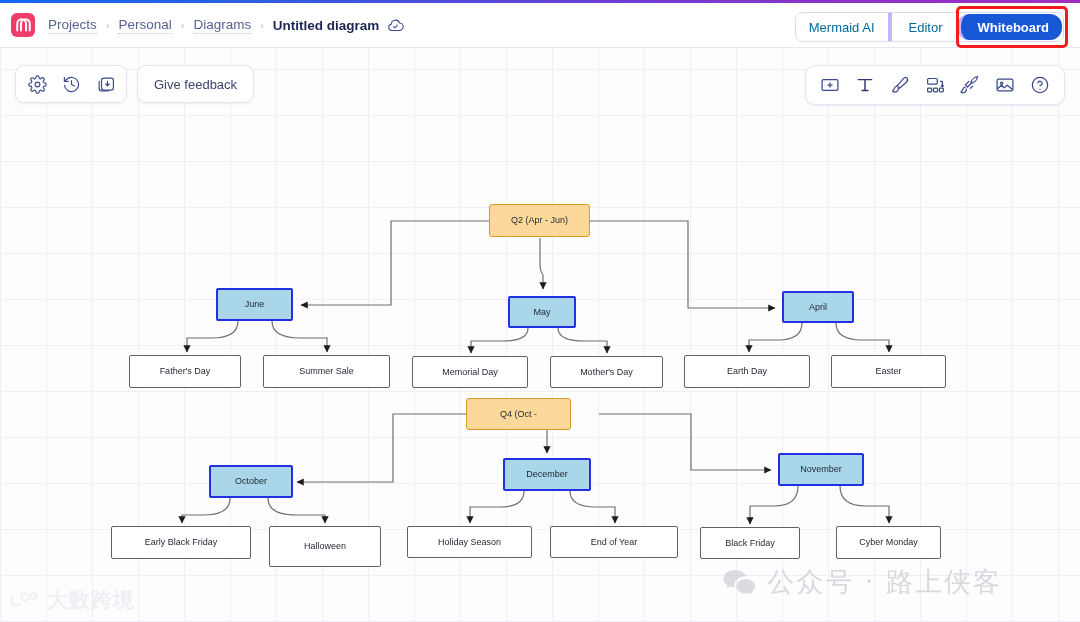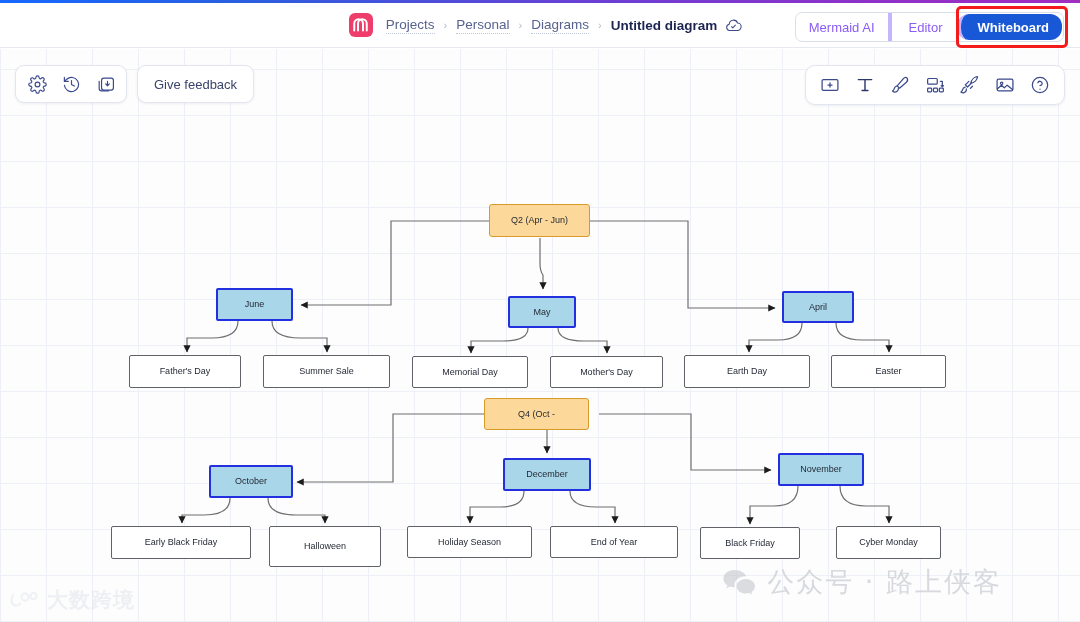--- a/index.html
+++ b/index.html
@@ -15,21 +15,20 @@
   .accent-bar{
     position:absolute; left:0; top:0; width:1080px; height:3px;
     background:linear-gradient(90deg,#1668ff 0%,#2a5fe0 22%,#6b3fd4 55%,#8b32c9 78%,#a02ec0 100%);
   }
 
   
   .header{
     position:absolute; left:0; top:3px; width:1080px; height:45px;
     background:#fff; display:flex; align-items:center;
     border-bottom:1px solid #e7e9f2;
-    justify-content:center;
   }
   .logo{
     width:24px; height:24px; margin-left:11px; border-radius:6px;
     background:#ee3d6b; display:flex; align-items:center; justify-content:center;
     flex:none;
   }
   .logo svg{ display:block; }
 
   .breadcrumb{ display:flex; align-items:center; margin-left:13px; }
   .crumb{
@@ -45,21 +44,21 @@
   }
   .cloud-ic{ margin-left:8px; display:flex; align-items:center; cursor:pointer; }
 
   .mode-tabs{
     position:absolute; right:16px; top:9px;
     display:flex; align-items:center;
     border:1px solid #dadeeb; border-radius:7px; background:#fff;
     height:30px; overflow:visible;
   }
   .mtab{
-    font-size:13px; color:#8b5cf6; padding:0 13px; height:28px;
+    font-size:13px; color:#0369a1; padding:0 13px; height:28px;
     display:flex; align-items:center; cursor:pointer; white-space:nowrap;
     background:transparent; border:none; font-family:inherit;
   }
   .mtab + .mtab{ border-left:4px solid #c4b5fd;padding-left:17px; }
   .mtab.active{
     background:#1857d6; color:#fff; border-radius:12px; font-weight:600;
     height:26px; margin:0 1px;
   }
   .tab-highlight{
     position:absolute; right:-5px; top:-7px;
@@ -300,21 +299,21 @@
     <div class="node quarter" style="left:489px;top:155px;width:101px;height:33px">Q2 (Apr - Jun)</div>
     <div class="node month" style="left:216px;top:239px;width:77px;height:33px">June</div>
     <div class="node month" style="left:508px;top:247px;width:68px;height:32px">May</div>
     <div class="node month" style="left:782px;top:242px;width:72px;height:32px">April</div>
     <div class="node event" style="left:129px;top:306px;width:112px;height:33px">Father's Day</div>
     <div class="node event" style="left:263px;top:306px;width:127px;height:33px">Summer Sale</div>
     <div class="node event" style="left:412px;top:307px;width:116px;height:32px">Memorial Day</div>
     <div class="node event" style="left:550px;top:307px;width:113px;height:32px">Mother's Day</div>
     <div class="node event" style="left:684px;top:306px;width:126px;height:33px">Earth Day</div>
     <div class="node event" style="left:831px;top:306px;width:115px;height:33px">Easter</div>
-    <div class="node quarter" style="left:484px;top:349px;width:105px;height:32px">Q4 (Oct -</div>
+    <div class="node quarter" style="left:466px;top:349px;width:105px;height:32px">Q4 (Oct -</div>
     <div class="node month" style="left:209px;top:416px;width:84px;height:33px">October</div>
     <div class="node month" style="left:503px;top:409px;width:88px;height:33px">December</div>
     <div class="node event" style="left:111px;top:477px;width:140px;height:33px">Early Black Friday</div>
     <div class="node month" style="left:778px;top:404px;width:86px;height:33px">November</div>
     <div class="node event" style="left:269px;top:477px;width:112px;height:41px">Halloween</div>
     <div class="node event" style="left:407px;top:477px;width:125px;height:32px">Holiday Season</div>
     <div class="node event" style="left:550px;top:477px;width:128px;height:32px">End of Year</div>
     <div class="node event" style="left:700px;top:478px;width:100px;height:32px">Black Friday</div>
     <div class="node event" style="left:836px;top:477px;width:105px;height:33px">Cyber Monday</div>
   </div>

